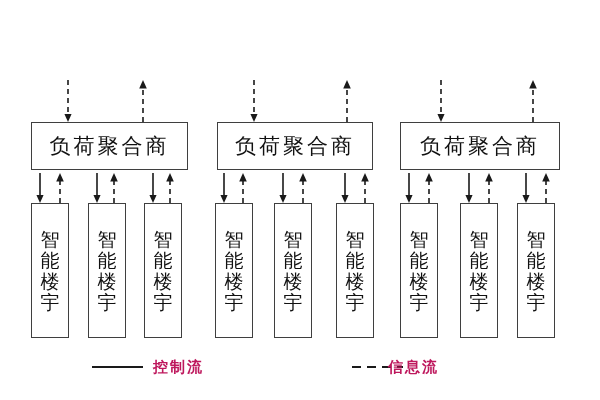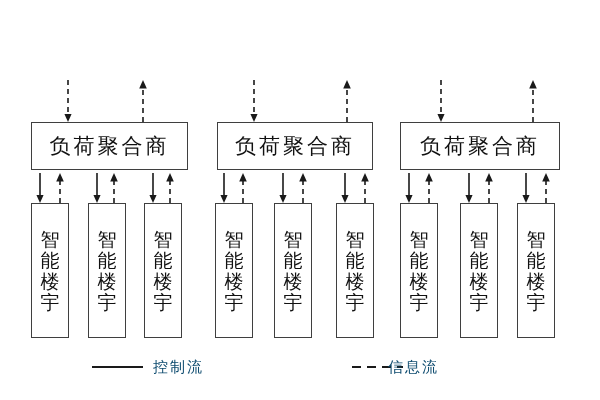--- a/index.html
+++ b/index.html
@@ -56,22 +56,22 @@
   .dashed { stroke-dasharray: 5 4; }
   .legend-line { stroke: #1a1a1a; stroke-width: 2; }
   .legend-dash { stroke-dasharray: 9 6; }
   .legend-label {
     position: absolute;
     top: 358px;
     height: 18px;
     line-height: 18px;
     font-family: "DejaVu Sans", "Liberation Sans", sans-serif;
     font-size: 15px;
-    font-weight: 400;
-    color: #0c4a6e;
+    font-weight: 700;
+    color: #be185d;
     letter-spacing: 2px;
     white-space: nowrap;
   }
   .legend-control-label { left: 153px; }
   .legend-info-label { left: 388px; }
 </style>
 </head>
 <body>
 
 <div class="canvas">

